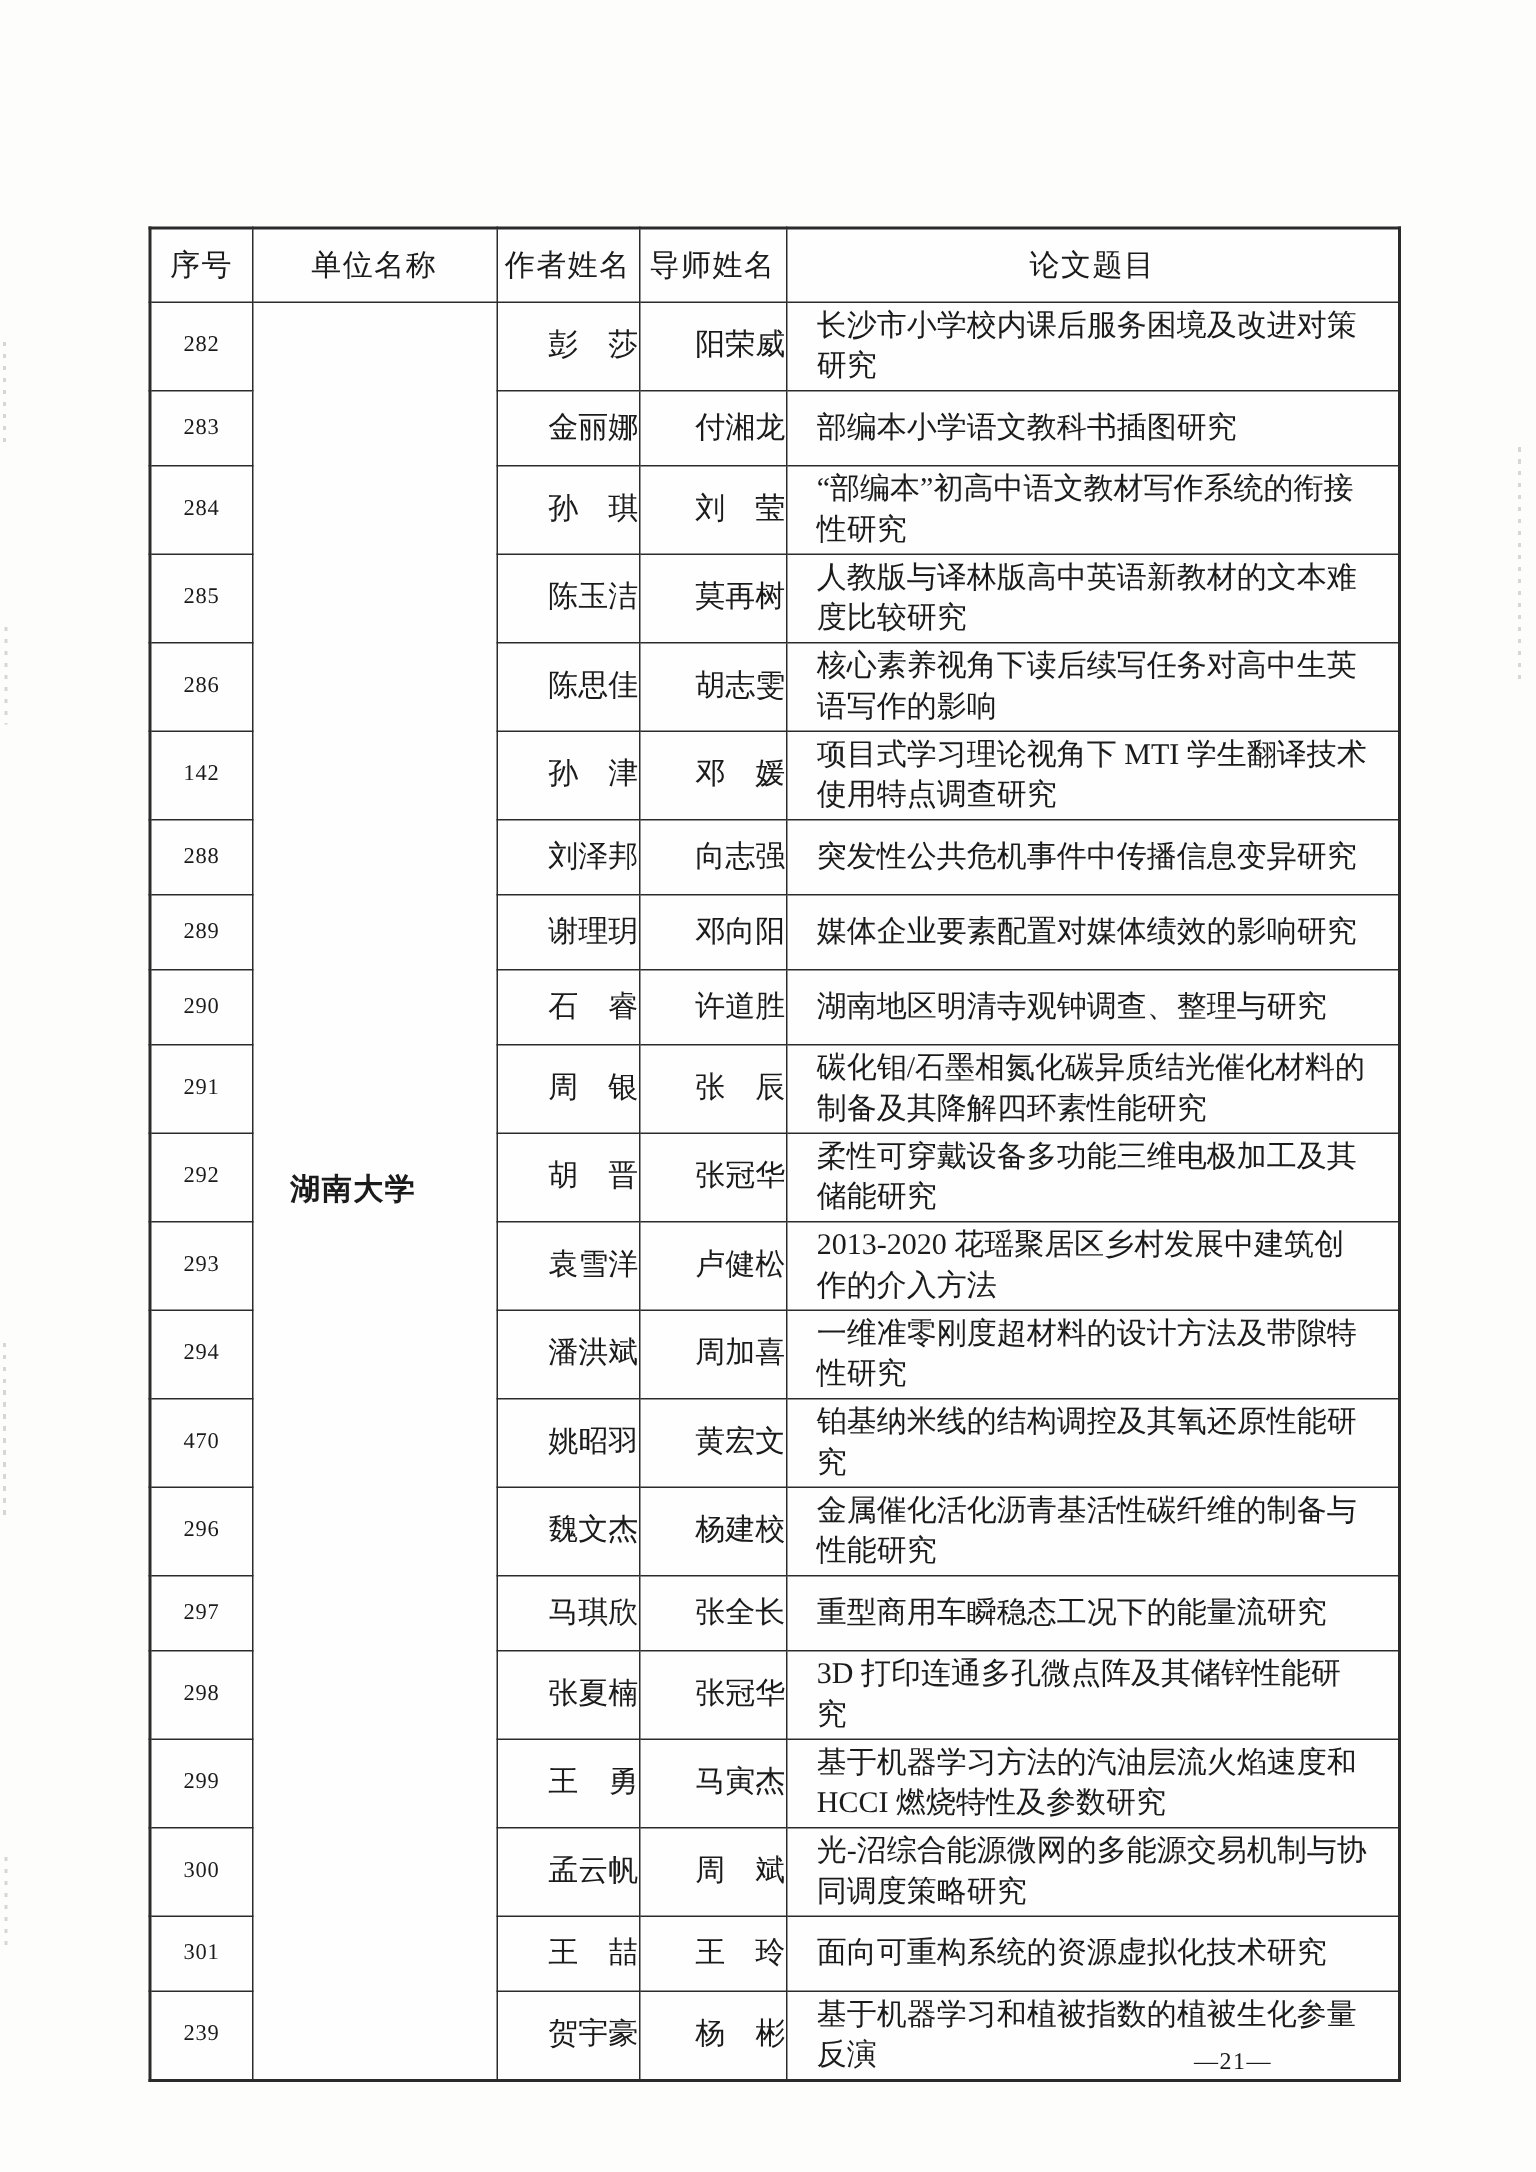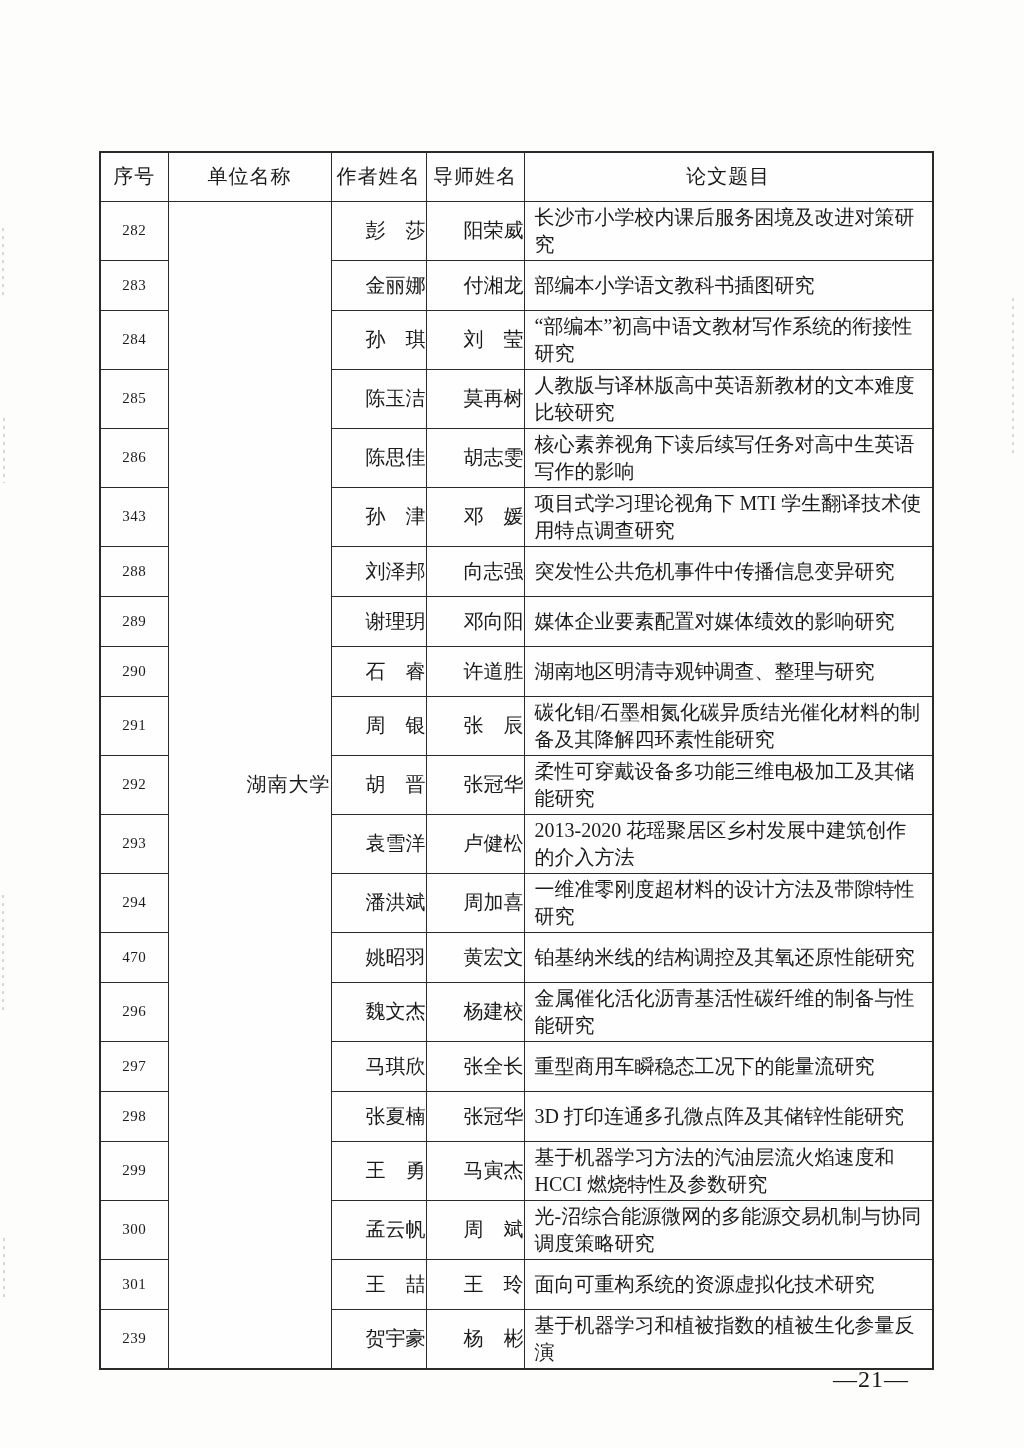--- a/index.html
+++ b/index.html
@@ -42,38 +42,38 @@
     vertical-align: middle;
     font-size: 20px;
     line-height: 27px;
   }
   td.no {
     text-align: center;
     font-size: 15px;
     letter-spacing: 0.5px;
   }
   td.inst {
-    text-align: right;
-    padding-left: 13px;
+    text-align: left;
+    padding-left: 25px;
     letter-spacing: 1px;
+    font-weight: bold;
   }
   td.author, td.advisor {
     text-align: right;
   }
   td.title {
     text-align: left;
-    padding: 2px 10px;
+    padding: 2px 20px;
   }
   .page-number {
     position: absolute;
     top: 1366px;
     left: 796px;
     width: 150px;
-    text-align: center;
-    font-size: 24px;
+    font-size: 16px;
     letter-spacing: 1px;
   }
   .scan-artifact {
     position: absolute;
     width: 2px;
     background: repeating-linear-gradient(
       to bottom,
       rgba(40,40,40,0.18) 0px, rgba(40,40,40,0.18) 3px,
       rgba(0,0,0,0) 3px, rgba(0,0,0,0) 8px
     );
@@ -133,21 +133,21 @@
           <td class="advisor">莫再树</td>
           <td class="title">人教版与译林版高中英语新教材的文本难度比较研究</td>
         </tr>
         <tr>
           <td class="no">286</td>
           <td class="author">陈思佳</td>
           <td class="advisor">胡志雯</td>
           <td class="title">核心素养视角下读后续写任务对高中生英语写作的影响</td>
         </tr>
         <tr>
-          <td class="no">343</td>
+          <td class="no">142</td>
           <td class="author">孙　津</td>
           <td class="advisor">邓　媛</td>
           <td class="title">项目式学习理论视角下 MTI 学生翻译技术使用特点调查研究</td>
         </tr>
         <tr>
           <td class="no">288</td>
           <td class="author">刘泽邦</td>
           <td class="advisor">向志强</td>
           <td class="title">突发性公共危机事件中传播信息变异研究</td>
         </tr>

